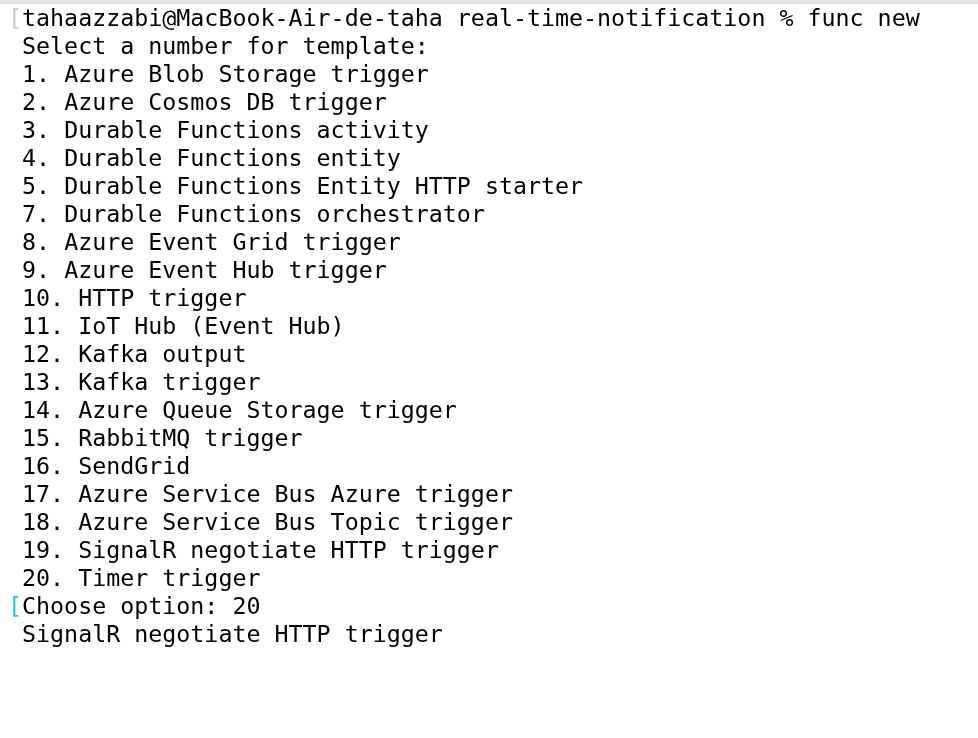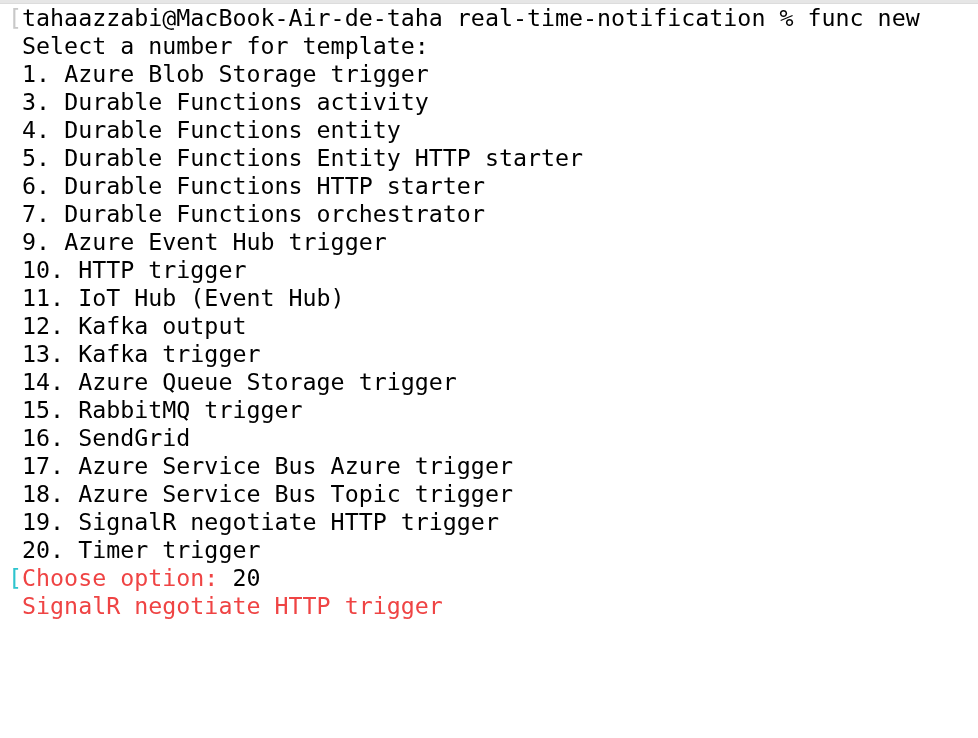--- a/index.html
+++ b/index.html
@@ -45,21 +45,21 @@
   .seg-marker {
     color: #c8c8c8;
   }
   .seg-marker-cyan {
     color: #2ec4ce;
   }
   .seg-default {
     color: #000000;
   }
   .seg-cyan {
-    color: #ef4444;
+    color: #000000;
   }
   .cursor-block {
     display: inline-block;
     width: 14px;
     height: 23px;
     background: #909090;
     vertical-align: -4px;
   }
 </style>
 </head>
@@ -69,25 +69,26 @@
 
   <div id="window-top-edge"></div>
 
   <div id="terminal-screen">
 
     <div class="term-line"><span class="seg-marker">[</span><span class="seg-default">tahaazzabi@MacBook-Air-de-taha real-time-notification % func new</span></div>
 
     <div class="term-line"><span class="seg-default"> </span><span class="seg-default">Select a number for template:</span></div>
 
     <div class="term-line"><span class="seg-default"> </span><span class="seg-default">1.</span><span class="seg-default"> </span><span class="seg-default">Azure Blob Storage trigger</span></div>
+    <div class="term-line"><span class="seg-default"> </span><span class="seg-default">2.</span><span class="seg-default"> </span><span class="seg-default">Azure Cosmos DB trigger</span></div>
     <div class="term-line"><span class="seg-default"> </span><span class="seg-default">3.</span><span class="seg-default"> </span><span class="seg-default">Durable Functions activity</span></div>
     <div class="term-line"><span class="seg-default"> </span><span class="seg-default">4.</span><span class="seg-default"> </span><span class="seg-default">Durable Functions entity</span></div>
     <div class="term-line"><span class="seg-default"> </span><span class="seg-default">5.</span><span class="seg-default"> </span><span class="seg-default">Durable Functions Entity HTTP starter</span></div>
-    <div class="term-line"><span class="seg-default"> </span><span class="seg-default">6.</span><span class="seg-default"> </span><span class="seg-default">Durable Functions HTTP starter</span></div>
     <div class="term-line"><span class="seg-default"> </span><span class="seg-default">7.</span><span class="seg-default"> </span><span class="seg-default">Durable Functions orchestrator</span></div>
+    <div class="term-line"><span class="seg-default"> </span><span class="seg-default">8.</span><span class="seg-default"> </span><span class="seg-default">Azure Event Grid trigger</span></div>
     <div class="term-line"><span class="seg-default"> </span><span class="seg-default">9.</span><span class="seg-default"> </span><span class="seg-default">Azure Event Hub trigger</span></div>
     <div class="term-line"><span class="seg-default"> </span><span class="seg-default">10.</span><span class="seg-default"> </span><span class="seg-default">HTTP trigger</span></div>
     <div class="term-line"><span class="seg-default"> </span><span class="seg-default">11.</span><span class="seg-default"> </span><span class="seg-default">IoT Hub (Event Hub)</span></div>
     <div class="term-line"><span class="seg-default"> </span><span class="seg-default">12.</span><span class="seg-default"> </span><span class="seg-default">Kafka output</span></div>
     <div class="term-line"><span class="seg-default"> </span><span class="seg-default">13.</span><span class="seg-default"> </span><span class="seg-default">Kafka trigger</span></div>
     <div class="term-line"><span class="seg-default"> </span><span class="seg-default">14.</span><span class="seg-default"> </span><span class="seg-default">Azure Queue Storage trigger</span></div>
     <div class="term-line"><span class="seg-default"> </span><span class="seg-default">15.</span><span class="seg-default"> </span><span class="seg-default">RabbitMQ trigger</span></div>
     <div class="term-line"><span class="seg-default"> </span><span class="seg-default">16.</span><span class="seg-default"> </span><span class="seg-default">SendGrid</span></div>
     <div class="term-line"><span class="seg-default"> </span><span class="seg-default">17.</span><span class="seg-default"> </span><span class="seg-default">Azure Service Bus Azure trigger</span></div>
     <div class="term-line"><span class="seg-default"> </span><span class="seg-default">18.</span><span class="seg-default"> </span><span class="seg-default">Azure Service Bus Topic trigger</span></div>

